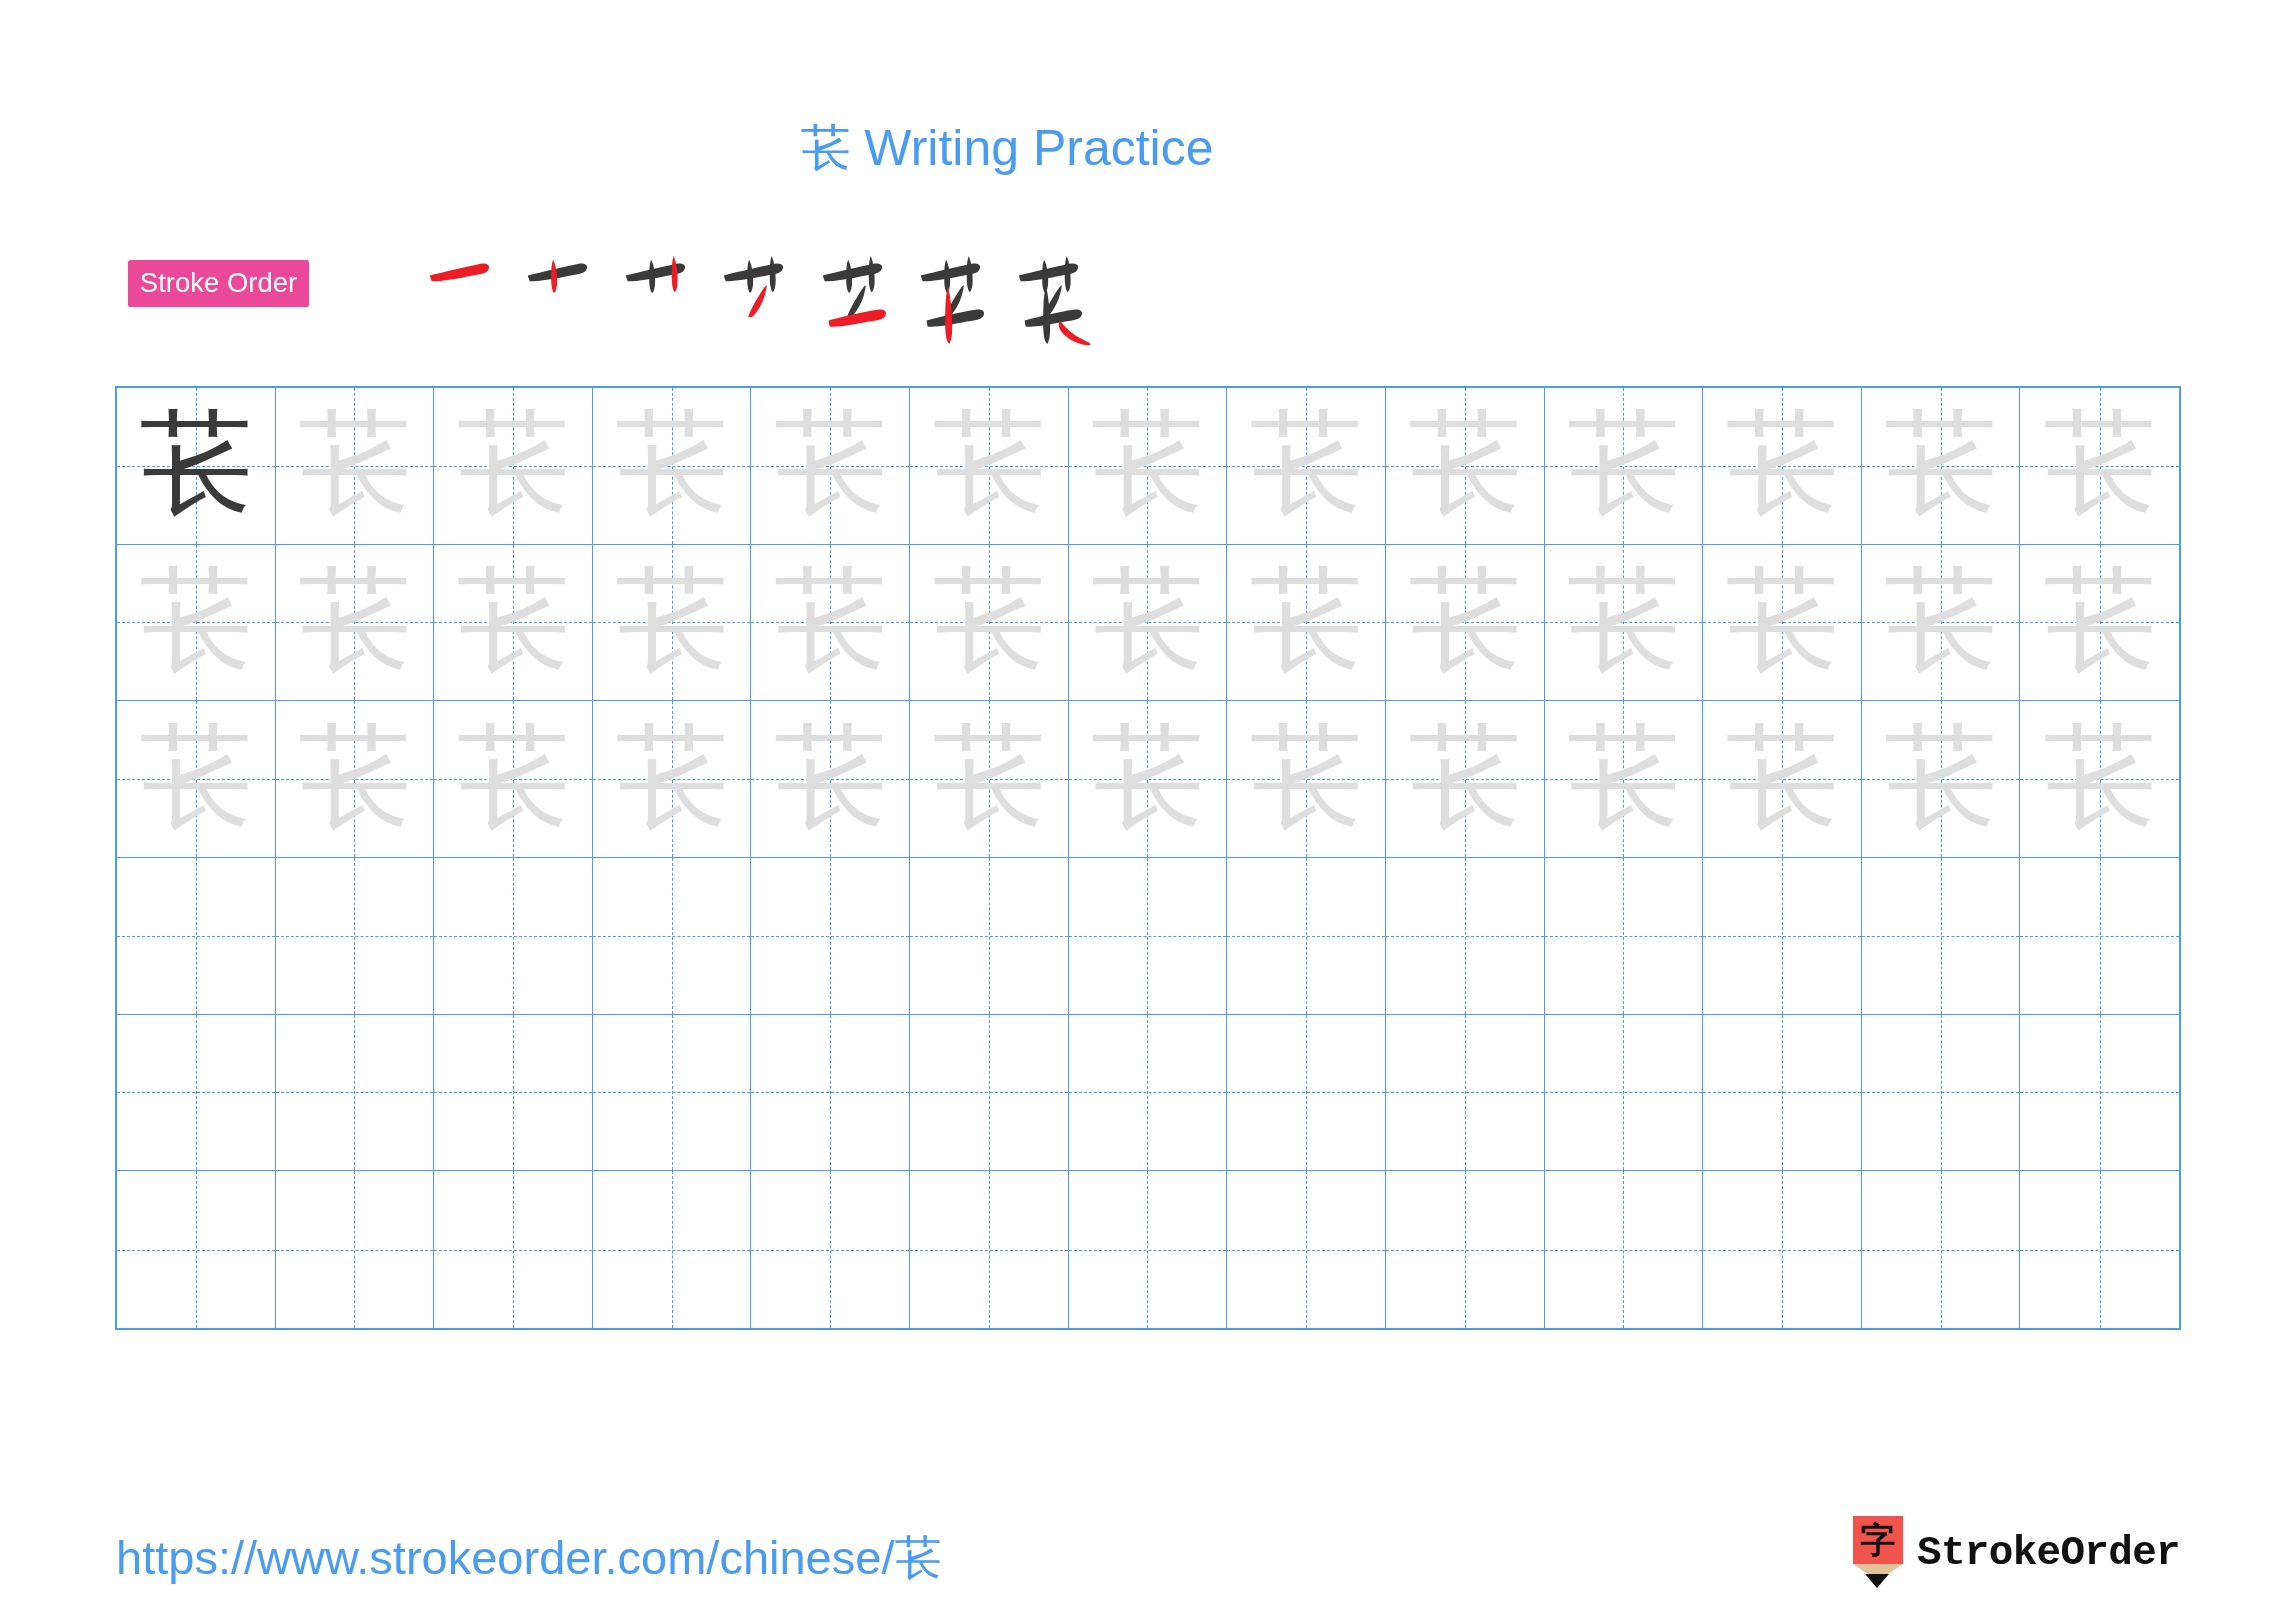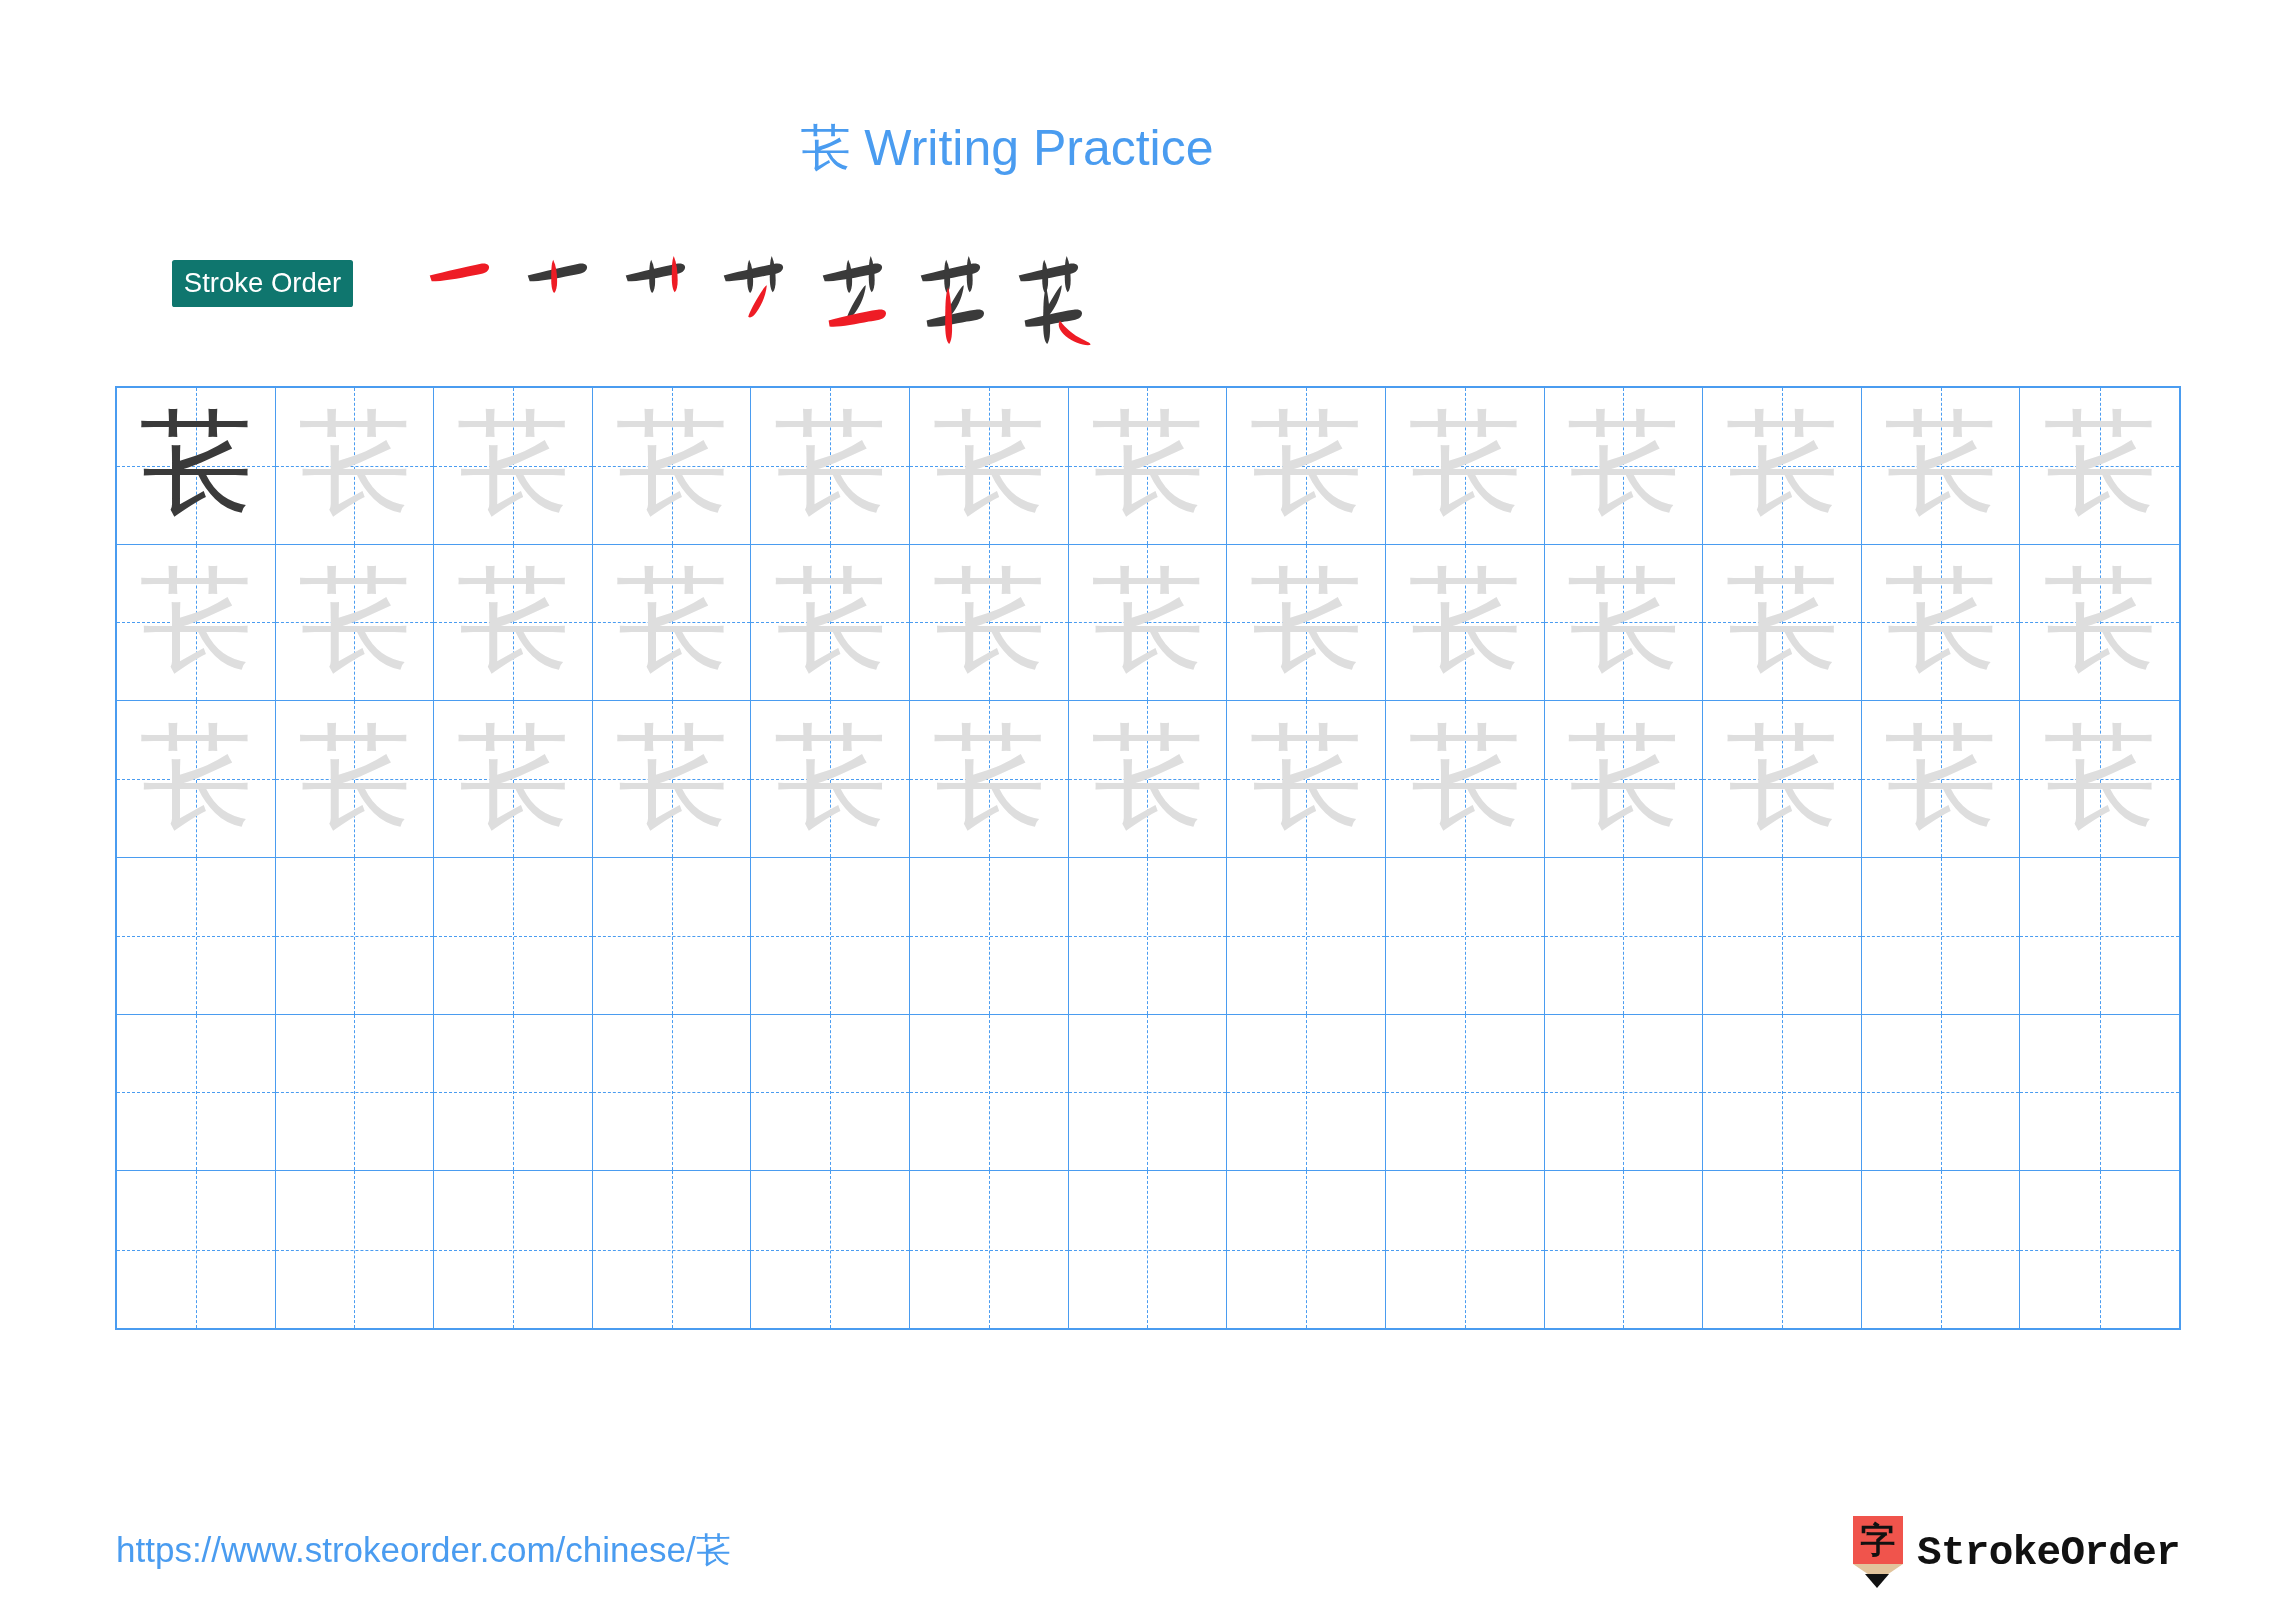--- a/index.html
+++ b/index.html
@@ -25,29 +25,28 @@
   #page-title .t-char{ font-family:"DejaVu Sans", sans-serif; }
 
   
   #stroke-order-section{
     position:absolute;
     left:128px; top:255px;
     width:2061px; height:92px;
   }
   #stroke-order-badge{
     position:absolute; left:0; top:5.2px;
-    background:#0f766e;
+    background:#ec4899;
     color:#ffffff;
     font-size:27.5px;
     line-height:1;
     padding:9.2px 11.8px 10.5px 11.8px;
     border-radius:2.6px;
     white-space:nowrap;
     font-weight:400;
-    margin-left:44px;
   }
   #stroke-steps{
     position:absolute;
     left:288px; top:-5.2px;
     height:98px;
   }
   .stroke-step{
     position:absolute;
     top:0;
     width:98px;height:98px;
@@ -96,21 +95,21 @@
     padding-bottom:3.9px;
     box-sizing:border-box;
   }
   .cell-char.dark{ color:#3a3a3a; }
   .cell-char.trace{ color:#dedede; }
 
   
   #footer-url{
     position:absolute;
     left:116px; top:1527px;
-    font-size:35px;
+    font-size:47px;
     color:#4a9cf0;
     white-space:nowrap;
   }
   #footer-url .t-char{font-family:"DejaVu Sans", sans-serif;}
 
   #footer-logo{
     position:absolute;
     right:115px; top:1513px;
     height:79px;
     display:flex;align-items:center;gap:14.4px;

